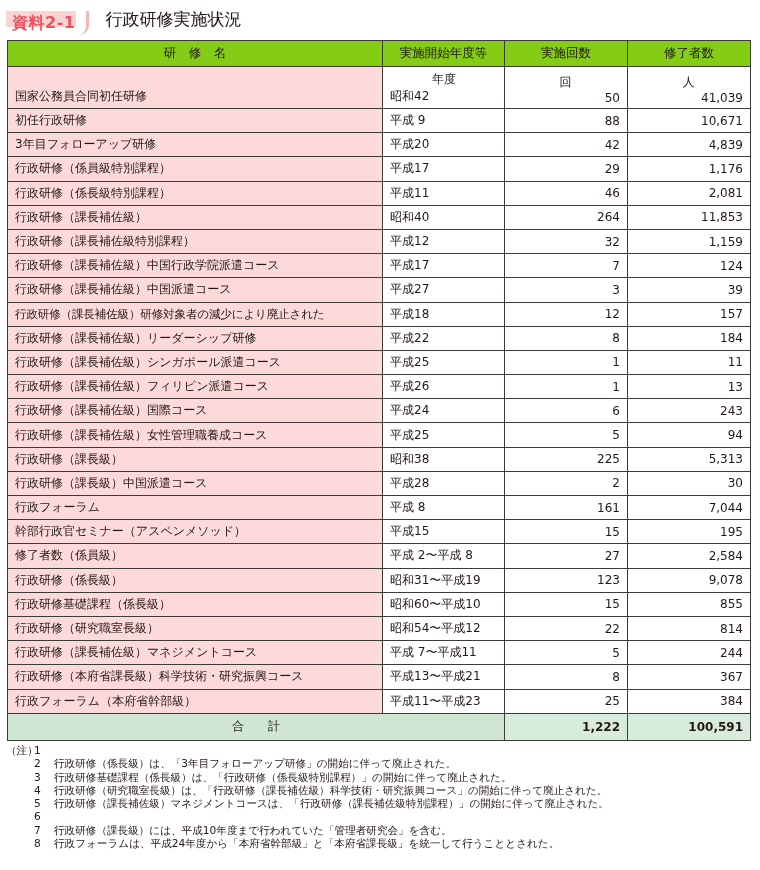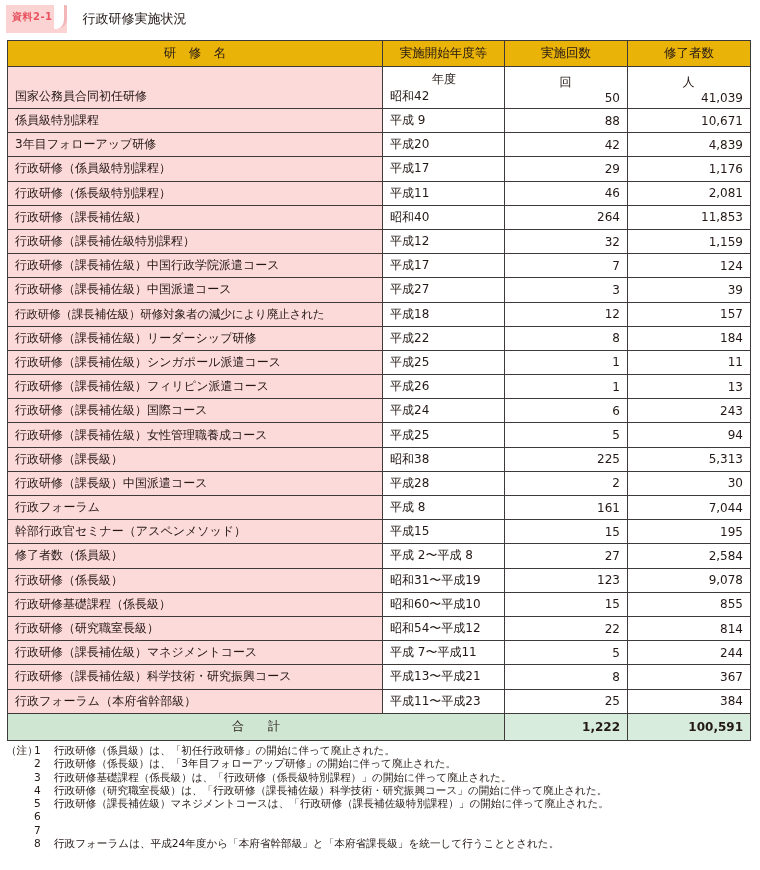--- a/index.html
+++ b/index.html
@@ -1,29 +1,29 @@
 <!DOCTYPE html>
 <html><head>
 <meta charset="utf-8">
 <style>
   * { box-sizing: border-box; margin: 0; padding: 0; }
   html, body { width: 760px; height: 870px; background: #ffffff; overflow: hidden; }
   body { font-family: "DejaVu Sans", "Liberation Sans", sans-serif; color: #231815; position: relative; }
 
   .title-bar { position: absolute; left: 6px; top: 6px; height: 26px; display: flex; align-items: center; }
-  .badge { position: relative; height: 28px; padding: 0 14px 0 6px; background: #fbd3d3; color: #e8535f;
-           font-size: 10px; font-weight: bold; line-height: 24px; letter-spacing: 0.5px; }
+  .badge { position: relative; height: 16px; padding: 0 14px 0 6px; background: #fbd3d3; color: #e8535f;
+           font-size: 16px; font-weight: bold; line-height: 24px; letter-spacing: 0.5px; }
   .badge::after { content: ""; position: absolute; right: 0; top: 0; width: 10px; height: 24px;
                   border-right: 3px solid #f3b6b8; border-bottom-right-radius: 10px; border-top-right-radius: 2px; background: #ffffff; }
-  .title { margin-left: 16px; font-size: 13px; color: #231815; line-height: 24px; }
+  .title { margin-left: 16px; font-size: 17px; color: #231815; line-height: 24px; }
 
   table.main { position: absolute; left: 7px; top: 40px; width: 743px; border-collapse: collapse;
                font-size: 12px; table-layout: fixed; }
   table.main td, table.main th { border: 1px solid #3d3a39; height: 24.2px; padding: 0 6px; white-space: nowrap; overflow: hidden; }
-  table.main th { background: #eab308; font-weight: normal; font-size: 12.5px; height: 26px; text-align: center; color: #231815; }
+  table.main th { background: #84cc16; font-weight: normal; font-size: 12.5px; height: 26px; text-align: center; color: #231815; }
   table.main td.name { background: #fddada; text-align: left; padding-left: 7px; }
   table.main td.year { text-align: left; padding-left: 7px; }
   table.main td.num { text-align: right; padding-right: 7px; }
   tr.first td { height: 42px; vertical-align: bottom; padding-bottom: 3px; }
   tr.first td .unit { display: block; text-align: center; line-height: 17px; }
   tr.first td.name { vertical-align: bottom; margin-top: 36px; }
   tr.total td { background: #d7ecdd; height: 27px; font-weight: bold; }
   tr.total td.label { text-align: center; font-weight: normal; background: #cfe6d3; }
 
   .notes { position: absolute; left: 6px; top: 744px; font-size: 10.6px; line-height: 13.3px; color: #231815; }
@@ -64,21 +64,21 @@
       <td class="num">
         <span class="unit">回</span>
         <span>50</span>
       </td>
       <td class="num">
         <span class="unit">人</span>
         <span>41,039</span>
       </td>
     </tr>
     <tr>
-        <td class="name">係員級特別課程</td>
+        <td class="name">初任行政研修</td>
         <td class="year">平成 9</td>
         <td class="num">88</td>
         <td class="num">10,671</td>
       </tr>
     <tr>
         <td class="name">3年目フォローアップ研修</td>
         <td class="year">平成20</td>
         <td class="num">42</td>
         <td class="num">4,839</td>
       </tr>
@@ -202,21 +202,21 @@
         <td class="num">22</td>
         <td class="num">814</td>
       </tr>
     <tr>
         <td class="name">行政研修（課長補佐級）マネジメントコース</td>
         <td class="year">平成 7〜平成11</td>
         <td class="num">5</td>
         <td class="num">244</td>
       </tr>
     <tr>
-        <td class="name">行政研修（課長補佐級）科学技術・研究振興コース</td>
+        <td class="name">行政研修（本府省課長級）科学技術・研究振興コース</td>
         <td class="year">平成13〜平成21</td>
         <td class="num">8</td>
         <td class="num">367</td>
       </tr>
     <tr>
         <td class="name">行政フォーラム（本府省幹部級）</td>
         <td class="year">平成11〜平成23</td>
         <td class="num">25</td>
         <td class="num">384</td>
       </tr>
@@ -225,21 +225,20 @@
       <td class="num">1,222</td>
       <td class="num">100,591</td>
     </tr>
   </tbody>
 </table>
 
 <div class="notes">
   <div class="note">
       <span class="pre">（注）</span>
       <span class="no">1</span>
-      <span>行政研修（係員級）は、「初任行政研修」の開始に伴って廃止された。</span>
     </div>
   <div class="note">
       <span class="pre"></span>
       <span class="no">2</span>
       <span>行政研修（係長級）は、「3年目フォローアップ研修」の開始に伴って廃止された。</span>
     </div>
   <div class="note">
       <span class="pre"></span>
       <span class="no">3</span>
       <span>行政研修基礎課程（係長級）は、「行政研修（係長級特別課程）」の開始に伴って廃止された。</span>
@@ -254,19 +253,20 @@
       <span class="no">5</span>
       <span>行政研修（課長補佐級）マネジメントコースは、「行政研修（課長補佐級特別課程）」の開始に伴って廃止された。</span>
     </div>
   <div class="note">
       <span class="pre"></span>
       <span class="no">6</span>
     </div>
   <div class="note">
       <span class="pre"></span>
       <span class="no">7</span>
+      <span>行政研修（課長級）には、平成10年度まで行われていた「管理者研究会」を含む。</span>
     </div>
   <div class="note">
       <span class="pre"></span>
       <span class="no">8</span>
       <span>行政フォーラムは、平成24年度から「本府省幹部級」と「本府省課長級」を統一して行うこととされた。</span>
     </div>
 </div>
 
 </body></html>

